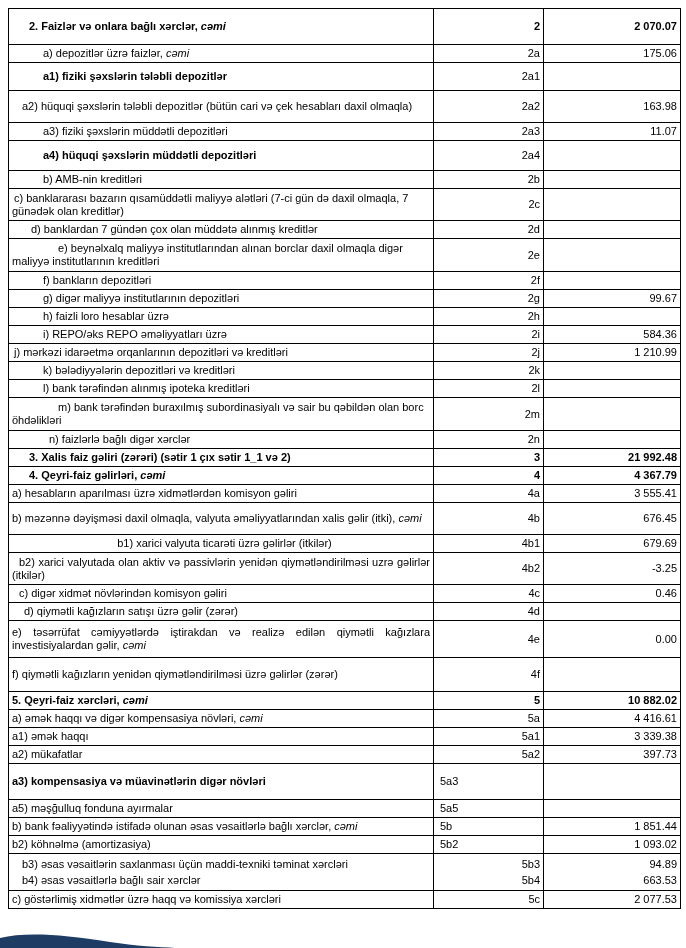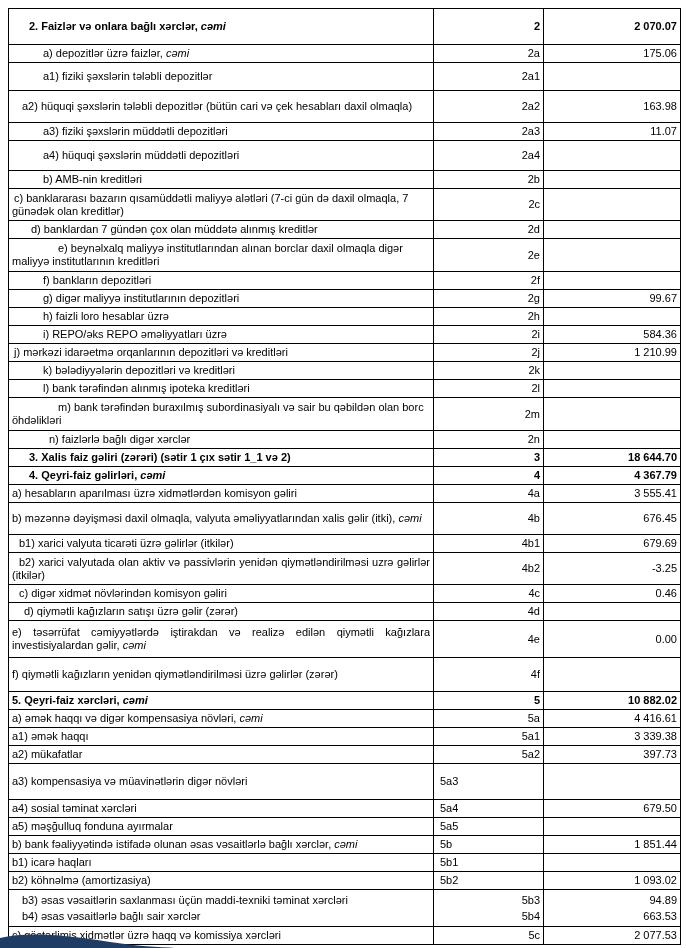--- a/index.html
+++ b/index.html
@@ -27,21 +27,21 @@
     vertical-align: middle;
     overflow: hidden;
   }
   td.desc  { text-align: left; padding-left: 3px; padding-right: 5px; }
   td.code  { text-align: right; padding-right: 10px; }
   td.code.left { text-align: left; padding-left: 6px; }
   td.val   { text-align: right; padding-right: 7px; }
   tr.bold td { font-weight: bold; }
   td.desc .sfx { font-style: italic; }
   td.desc.justify { text-align: justify; }
-  td.vtop { vertical-align: top; }
+  td.vtop { vertical-align: top; font-weight: bold; }
   tr.dblrow td > div { height: 16px; line-height: 16px; padding-left: 10px; }
   .swoosh { position: absolute; left: 0; bottom: 0; }
 </style>
 </head>
 <body>
 
 <table class="fin">
   <colgroup>
     <col style="width:425px">
     <col style="width:110px">
@@ -139,39 +139,39 @@
         <td class="val"></td>
       </tr>
       <tr style="height: 17px;">
         <td class="desc" style="text-indent: 37px;"><span class="t">n) faizlərlə bağlı digər xərclər</span><span class="sfx"></span></td>
         <td class="code">2n</td>
         <td class="val"></td>
       </tr>
       <tr class="bold" style="height: 18px;">
         <td class="desc" style="text-indent: 17px;"><span class="t">3. Xalis faiz gəliri (zərəri) (sətir 1 çıx sətir 1_1 və 2)</span><span class="sfx"></span></td>
         <td class="code">3</td>
-        <td class="val">18 644.70</td>
+        <td class="val">21 992.48</td>
       </tr>
       <tr class="bold" style="height: 18px;">
         <td class="desc" style="text-indent: 17px;"><span class="t">4. Qeyri-faiz gəlirləri, </span><span class="sfx">cəmi</span></td>
         <td class="code">4</td>
         <td class="val">4 367.79</td>
       </tr>
       <tr style="height: 17px;">
         <td class="desc"><span class="t">a) hesabların aparılması üzrə xidmətlərdən komisyon gəliri</span><span class="sfx"></span></td>
         <td class="code">4a</td>
         <td class="val">3 555.41</td>
       </tr>
       <tr style="height: 32px;">
         <td class="desc"><span class="t">b) məzənnə dəyişməsi daxil olmaqla, valyuta əməliyyatlarından xalis gəlir (itki), </span><span class="sfx">cəmi</span></td>
         <td class="code">4b</td>
         <td class="val">676.45</td>
       </tr>
       <tr style="height: 17px;">
-        <td class="desc" style="text-indent: 7px;"><span class="t">b1) xarici valyuta ticarəti üzrə gəlirlər (itkilər)</span><span class="sfx"></span></td>
+        <td class="desc" style="text-indent: 7px; text-align: center;"><span class="t">b1) xarici valyuta ticarəti üzrə gəlirlər (itkilər)</span><span class="sfx"></span></td>
         <td class="code">4b1</td>
         <td class="val">679.69</td>
       </tr>
       <tr style="height: 32px; padding-left: 30px;">
         <td class="desc justify" style="text-indent: 7px;"><span class="t">b2) xarici valyutada olan aktiv və passivlərin yenidən qiymətləndirilməsi uzrə gəlirlər (itkilər)</span><span class="sfx"></span></td>
         <td class="code">4b2</td>
         <td class="val">-3.25</td>
       </tr>
       <tr style="height: 17px;">
         <td class="desc" style="text-indent: 7px;"><span class="t">c) digər xidmət növlərindən komisyon gəliri</span><span class="sfx"></span></td>
@@ -211,39 +211,29 @@
       <tr style="height: 18px;">
         <td class="desc"><span class="t">a2) mükafatlar</span><span class="sfx"></span></td>
         <td class="code">5a2</td>
         <td class="val">397.73</td>
       </tr>
       <tr style="height: 36px;">
         <td class="desc vtop"><span class="t">a3) kompensasiya və müavinətlərin digər növləri</span><span class="sfx"></span></td>
         <td class="code left">5a3</td>
         <td class="val vtop"></td>
       </tr>
-      <tr style="height: 18px;">
-        <td class="desc"><span class="t">a4) sosial təminat xərcləri</span><span class="sfx"></span></td>
-        <td class="code left">5a4</td>
-        <td class="val">679.50</td>
-      </tr>
       <tr style="height: 17px;">
         <td class="desc"><span class="t">a5) məşğulluq fonduna ayırmalar</span><span class="sfx"></span></td>
         <td class="code left">5a5</td>
         <td class="val"></td>
       </tr>
       <tr style="height: 17px;">
         <td class="desc"><span class="t">b) bank fəaliyyətində istifadə olunan əsas vəsaitlərlə bağlı xərclər, </span><span class="sfx">cəmi</span></td>
         <td class="code left">5b</td>
         <td class="val">1 851.44</td>
-      </tr>
-      <tr style="height: 17px;">
-        <td class="desc"><span class="t">b1) icarə haqları</span><span class="sfx"></span></td>
-        <td class="code left">5b1</td>
-        <td class="val"></td>
       </tr>
       <tr style="height: 18px;">
         <td class="desc"><span class="t">b2) köhnəlmə (amortizasiya)</span><span class="sfx"></span></td>
         <td class="code left">5b2</td>
         <td class="val">1 093.02</td>
       </tr>
       <tr class="dblrow" style="height: 37px;">
         <td class="desc">
           <div>b3) əsas vəsaitlərin saxlanması üçün maddi-texniki təminat xərcləri</div>
           <div>b4) əsas vəsaitlərlə bağlı sair xərclər</div>

